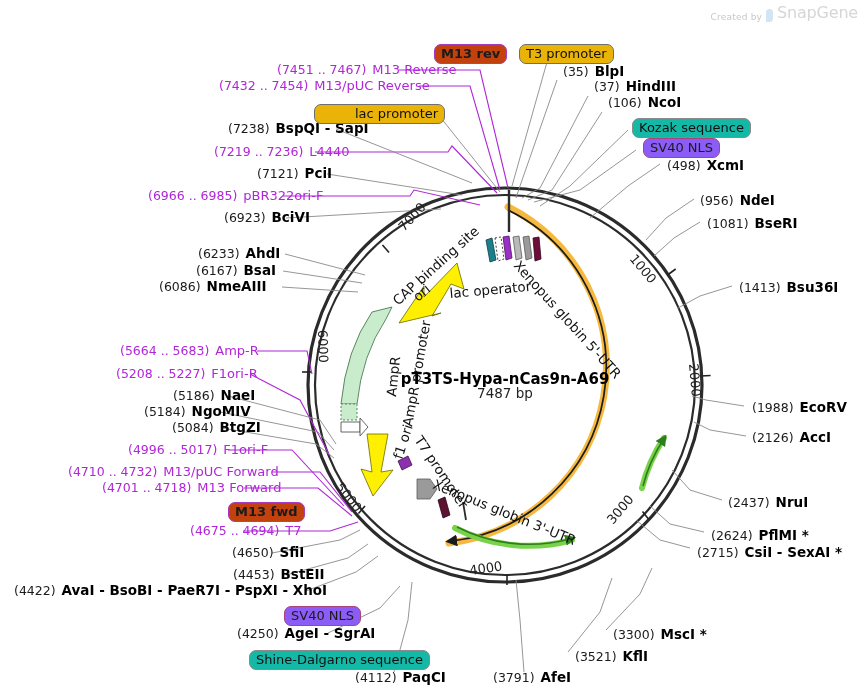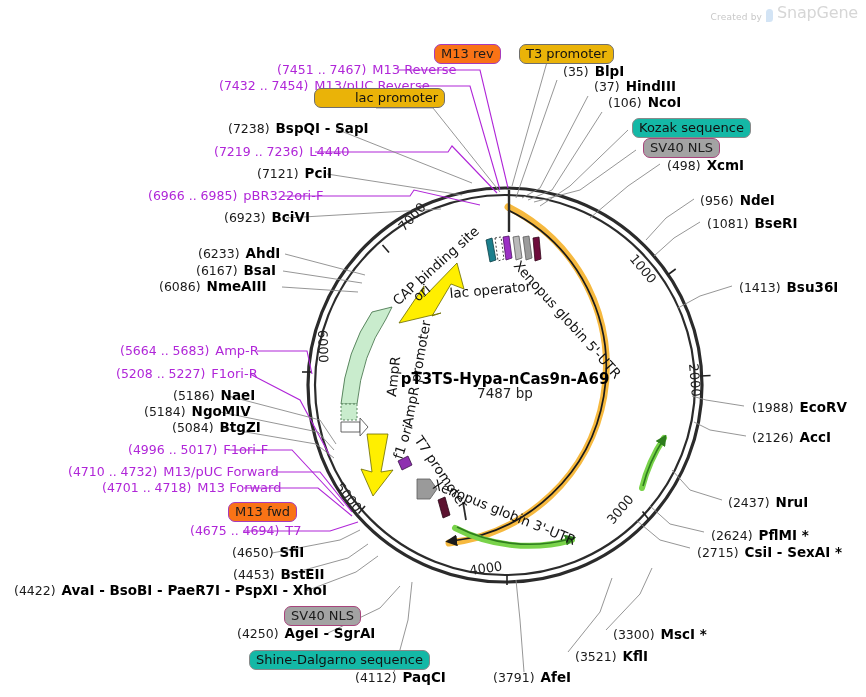--- a/index.html
+++ b/index.html
@@ -125,31 +125,32 @@
     border-radius: 7px;
     white-space: nowrap;
     line-height: 15px;
   }
   .box-white {
     background: #eab308;
     border: 1px solid #6e6e6e;
     color: #111;
   }
   .box-purple {
-    background: #f97316;
+    background: #c2410c;
     border: 1px solid #a53bbd;
     color: #1b1b1b;
+    font-weight: bold;
   }
   .box-gray {
     background: #14b8a6;
     border: 1px solid #8a8a8a;
     color: #111;
   }
   .box-pink {
-    background: #a3a3a3;
+    background: #8b5cf6;
     border: 1px solid #a8447c;
     color: #1b1b1b;
   }
 </style>
 </head>
 <body>
 
 <div id="map-root">
 
   <svg id="plasmid-svg" viewBox="0 0 866 697">
@@ -425,21 +426,21 @@
         </g>
         <g>
           <text x="563" y="76" text-anchor="start"><tspan class="txt-pos">(35)</tspan><tspan class="txt-enz" dx="6">BlpI</tspan></text>
         </g>
       </g>
   </svg>
 
   <div id="boxlabel-layer">
       <div class="boxlabel box-purple" style="left: 434px; top: 44px;">M13 rev</div>
       <div class="boxlabel box-white" style="left: 519px; top: 44px;">T3 promoter</div>
-      <div class="boxlabel box-white" style="left: 314px; top: 88px; padding-left: 40px;">lac promoter</div>
+      <div class="boxlabel box-white" style="left: 314px; top: 104px; padding-left: 40px;">lac promoter</div>
       <div class="boxlabel box-gray" style="left: 632px; top: 118px;">Kozak sequence</div>
       <div class="boxlabel box-pink" style="left: 643px; top: 138px;">SV40 NLS</div>
       <div class="boxlabel box-purple" style="left: 228px; top: 502px;">M13 fwd</div>
       <div class="boxlabel box-pink" style="left: 284px; top: 606px;">SV40 NLS</div>
       <div class="boxlabel box-gray" style="left: 249px; top: 650px;">Shine-Dalgarno sequence</div>
     </div>
 
   <div class="credit">
     <span>Created by</span>
     <span class="logo-mark"></span>

